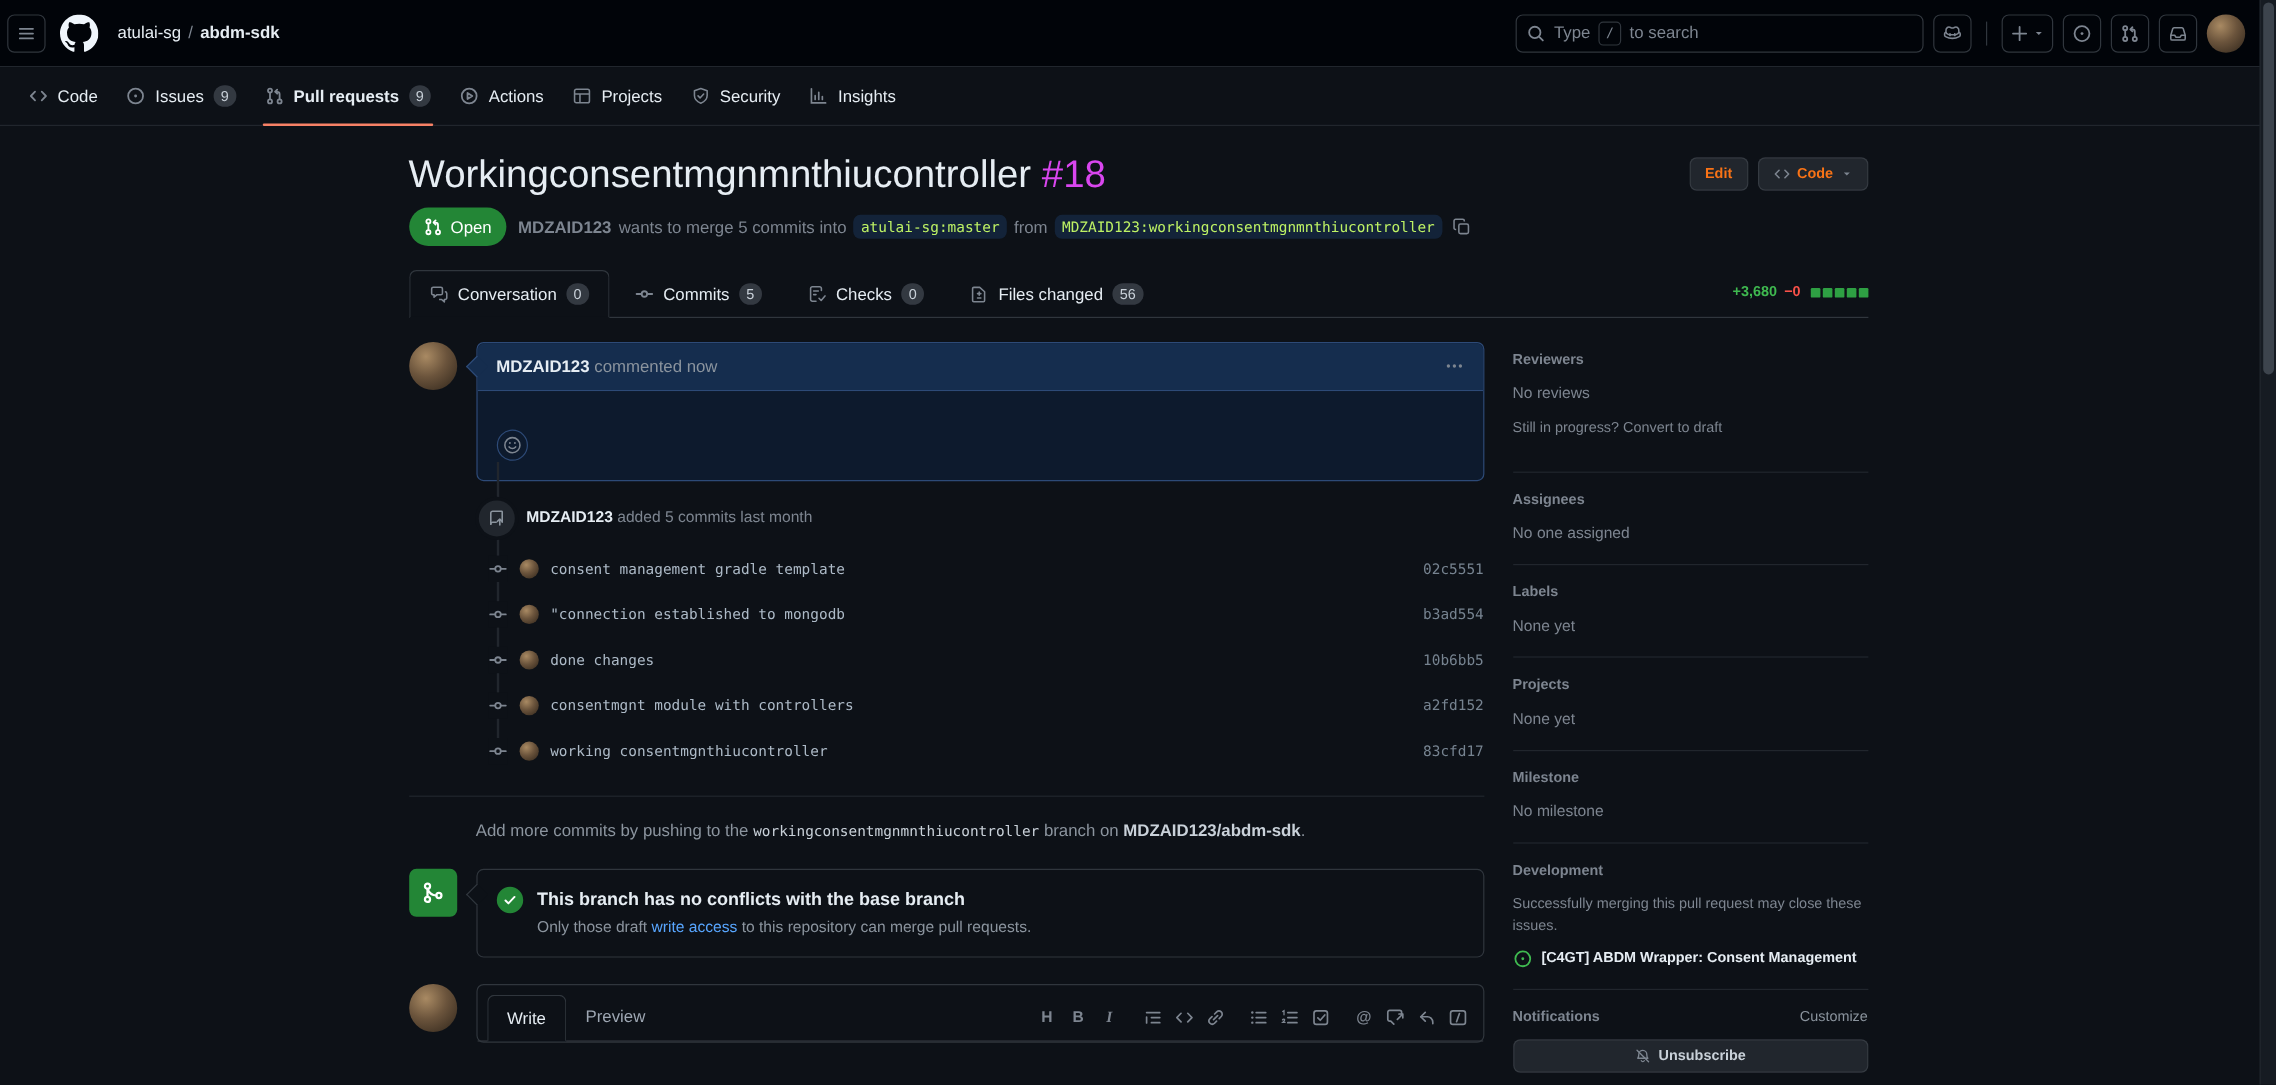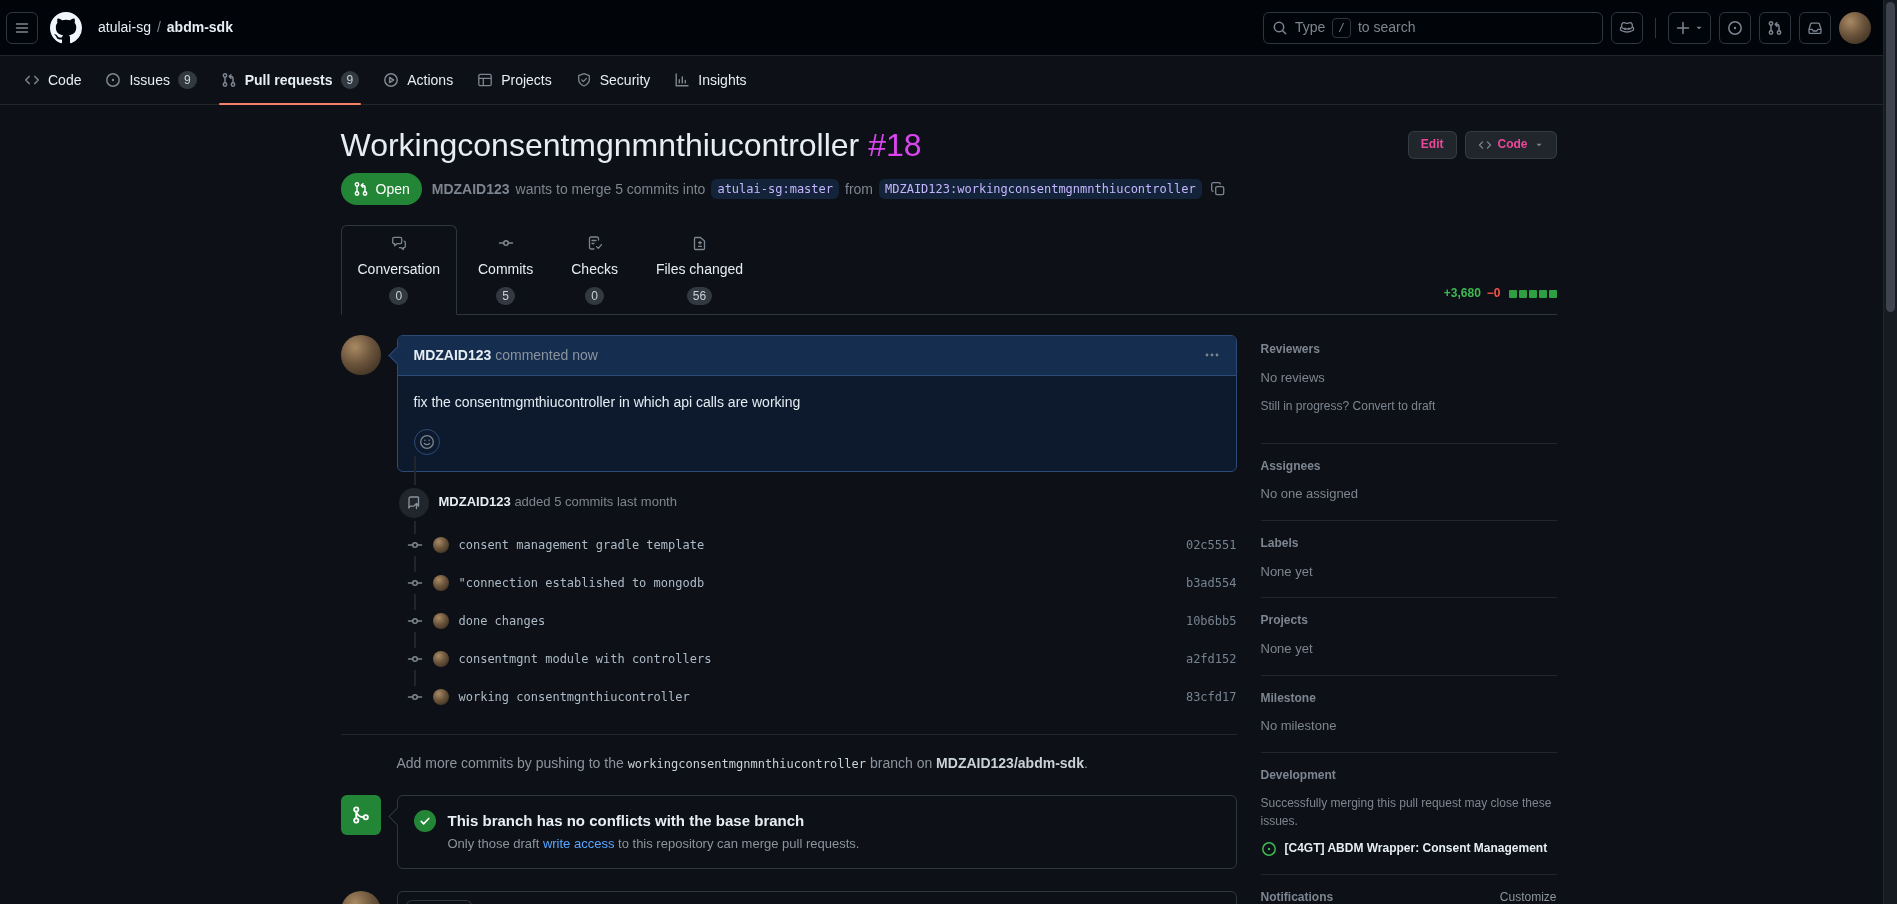--- a/index.html
+++ b/index.html
@@ -48,39 +48,39 @@
   .counter { background:rgba(110,118,129,.4); color:#c9d1d9; font-size:12px; font-weight:500;
     line-height:18px; padding:0 6px; border-radius:2em; }
 
   
   .container { width:1216px; margin:0 auto; padding-top:20px; }
   .pr-title-row { display:flex; justify-content:space-between; align-items:flex-start; gap:16px; }
   .pr-title { margin:0; font-size:32px; font-weight:400; line-height:1.25; color:#e6edf3; }
   .pr-number { color:#d946ef; font-weight:400; }
   .title-actions { display:flex; gap:8px; padding-top:6px; }
   .btn { height:28px; padding:0 12px; background:#21262d; border:1px solid rgba(240,246,252,.1);
-    border-radius:6px; color:#ec4899; font-size:12px; font-weight:600;
+    border-radius:6px; color:#f97316; font-size:12px; font-weight:600;
     display:inline-flex; align-items:center; gap:6px; }
   .pr-meta-row { display:flex; align-items:center; gap:10px; margin-top:8px; color:#7d8590;
     font-size:14px; flex-wrap:wrap; }
   .state-badge { display:inline-flex; align-items:center; gap:7px; background:#238636; color:#fff;
     border-radius:2em; padding:0 12px; height:32px; font-weight:500; }
   .state-badge .icon { color:#fff; }
   .meta-text { display:inline-flex; align-items:center; gap:6px; flex-wrap:wrap; }
   .meta-author { font-weight:600; }
-  .branch-label { font:12px "DejaVu Sans Mono","Liberation Mono",monospace; color:#c4b5fd;
+  .branch-label { font:12px "DejaVu Sans Mono","Liberation Mono",monospace; color:#bef264;
     background:rgba(56,139,253,.15); padding:3px 6px; border-radius:6px; }
   .copy-btn { color:#7d8590; margin-left:2px; }
 
   
   .pr-tabs-row { display:flex; justify-content:space-between; align-items:flex-end;
     margin-top:20px; border-bottom:1px solid #30363d; }
   .pr-tabs { display:flex; gap:4px; }
   .pr-tab { display:flex; align-items:center; gap:8px; padding:9px 16px; font-size:14px;
-    color:#e6edf3; border:1px solid transparent; border-radius:6px 6px 0 0; margin-bottom:-1px;flex-direction:column; }
+    color:#e6edf3; border:1px solid transparent; border-radius:6px 6px 0 0; margin-bottom:-1px; }
   .pr-tab.active { border-color:#30363d; border-bottom-color:#0d1117; background:#0d1117; }
   .diffstat { display:flex; align-items:center; gap:6px; font-size:12px; font-weight:600; padding-bottom:12px; }
   .additions { color:#3fb950; } .deletions { color:#f85149; }
   .diff-blocks { display:flex; gap:2px; margin-left:2px; }
   .diff-blocks span { width:8px; height:8px; background:#2ea043; border-radius:1px; }
 
   
   .content-grid { display:flex; gap:24px; margin-top:20px; align-items:flex-start; }
   .main-col { width:896px; flex-shrink:0; }
   .sidebar { flex:1; min-width:0; padding-top:2px; }
@@ -454,21 +454,20 @@
               </div>
               <button class="icon">
                 <svg width="16" height="16" viewBox="0 0 16 16" fill="currentColor">
                     <circle cx="3" cy="8" r="1.4"></circle>
                     <circle cx="8" cy="8" r="1.4"></circle>
                     <circle cx="13" cy="8" r="1.4"></circle>
                   </svg>
               </button>
             </div>
             <div class="comment-body">
-              <p>fix the consentmgmthiucontroller in which api calls are working</p>
               <button class="emoji-btn">
                 <span class="icon">
                   <svg width="16" height="16" viewBox="0 0 16 16" fill="none" stroke="currentColor" stroke-width="1.3">
                       <circle cx="8" cy="8" r="6.3"></circle>
                       <path d="M5.3 9.4a3.5 3.5 0 0 0 5.4 0" stroke-linecap="round"></path>
                       <circle cx="5.9" cy="6.2" r=".8" fill="currentColor" stroke="none"></circle>
                       <circle cx="10.1" cy="6.2" r=".8" fill="currentColor" stroke="none"></circle>
                     </svg>
                 </span>
               </button>

